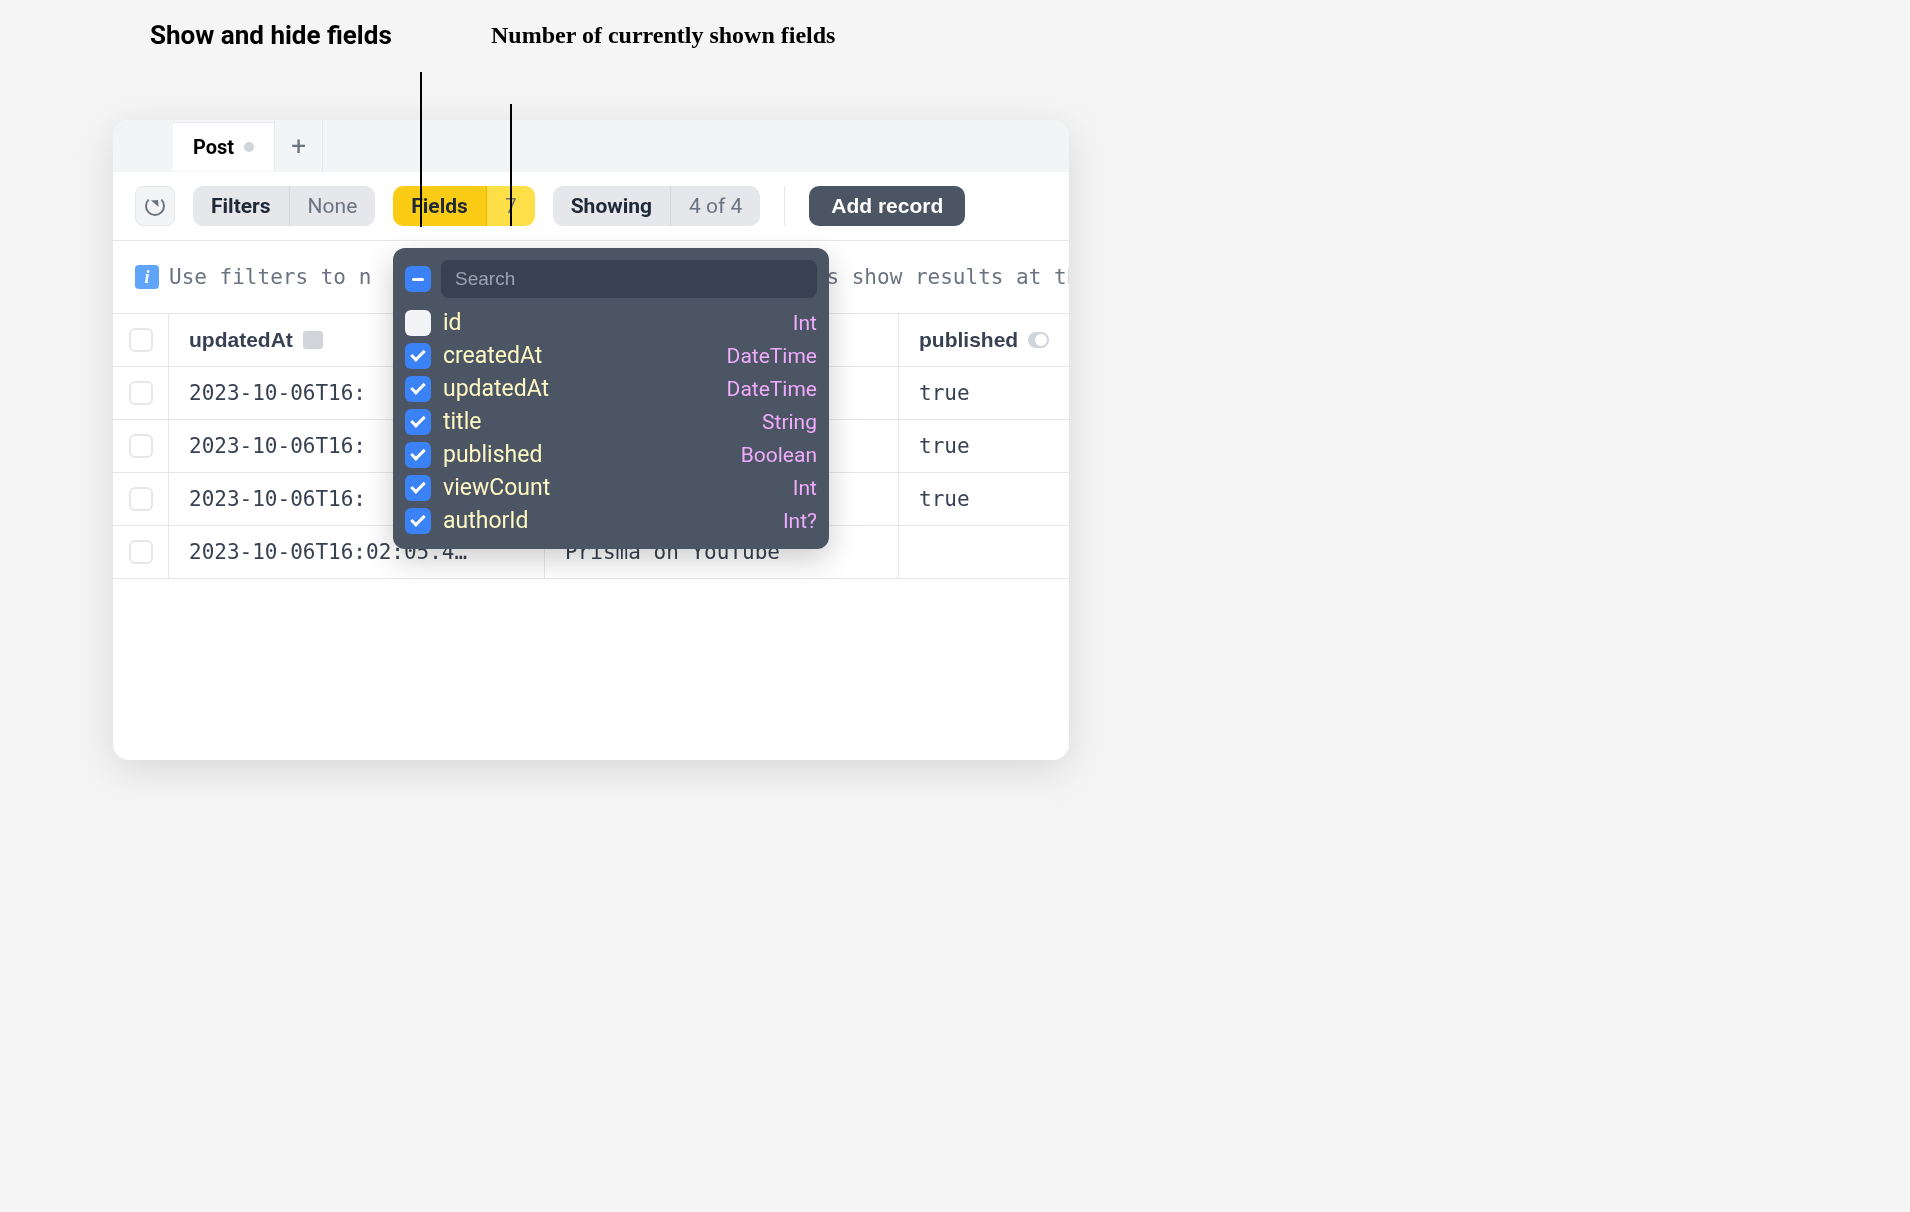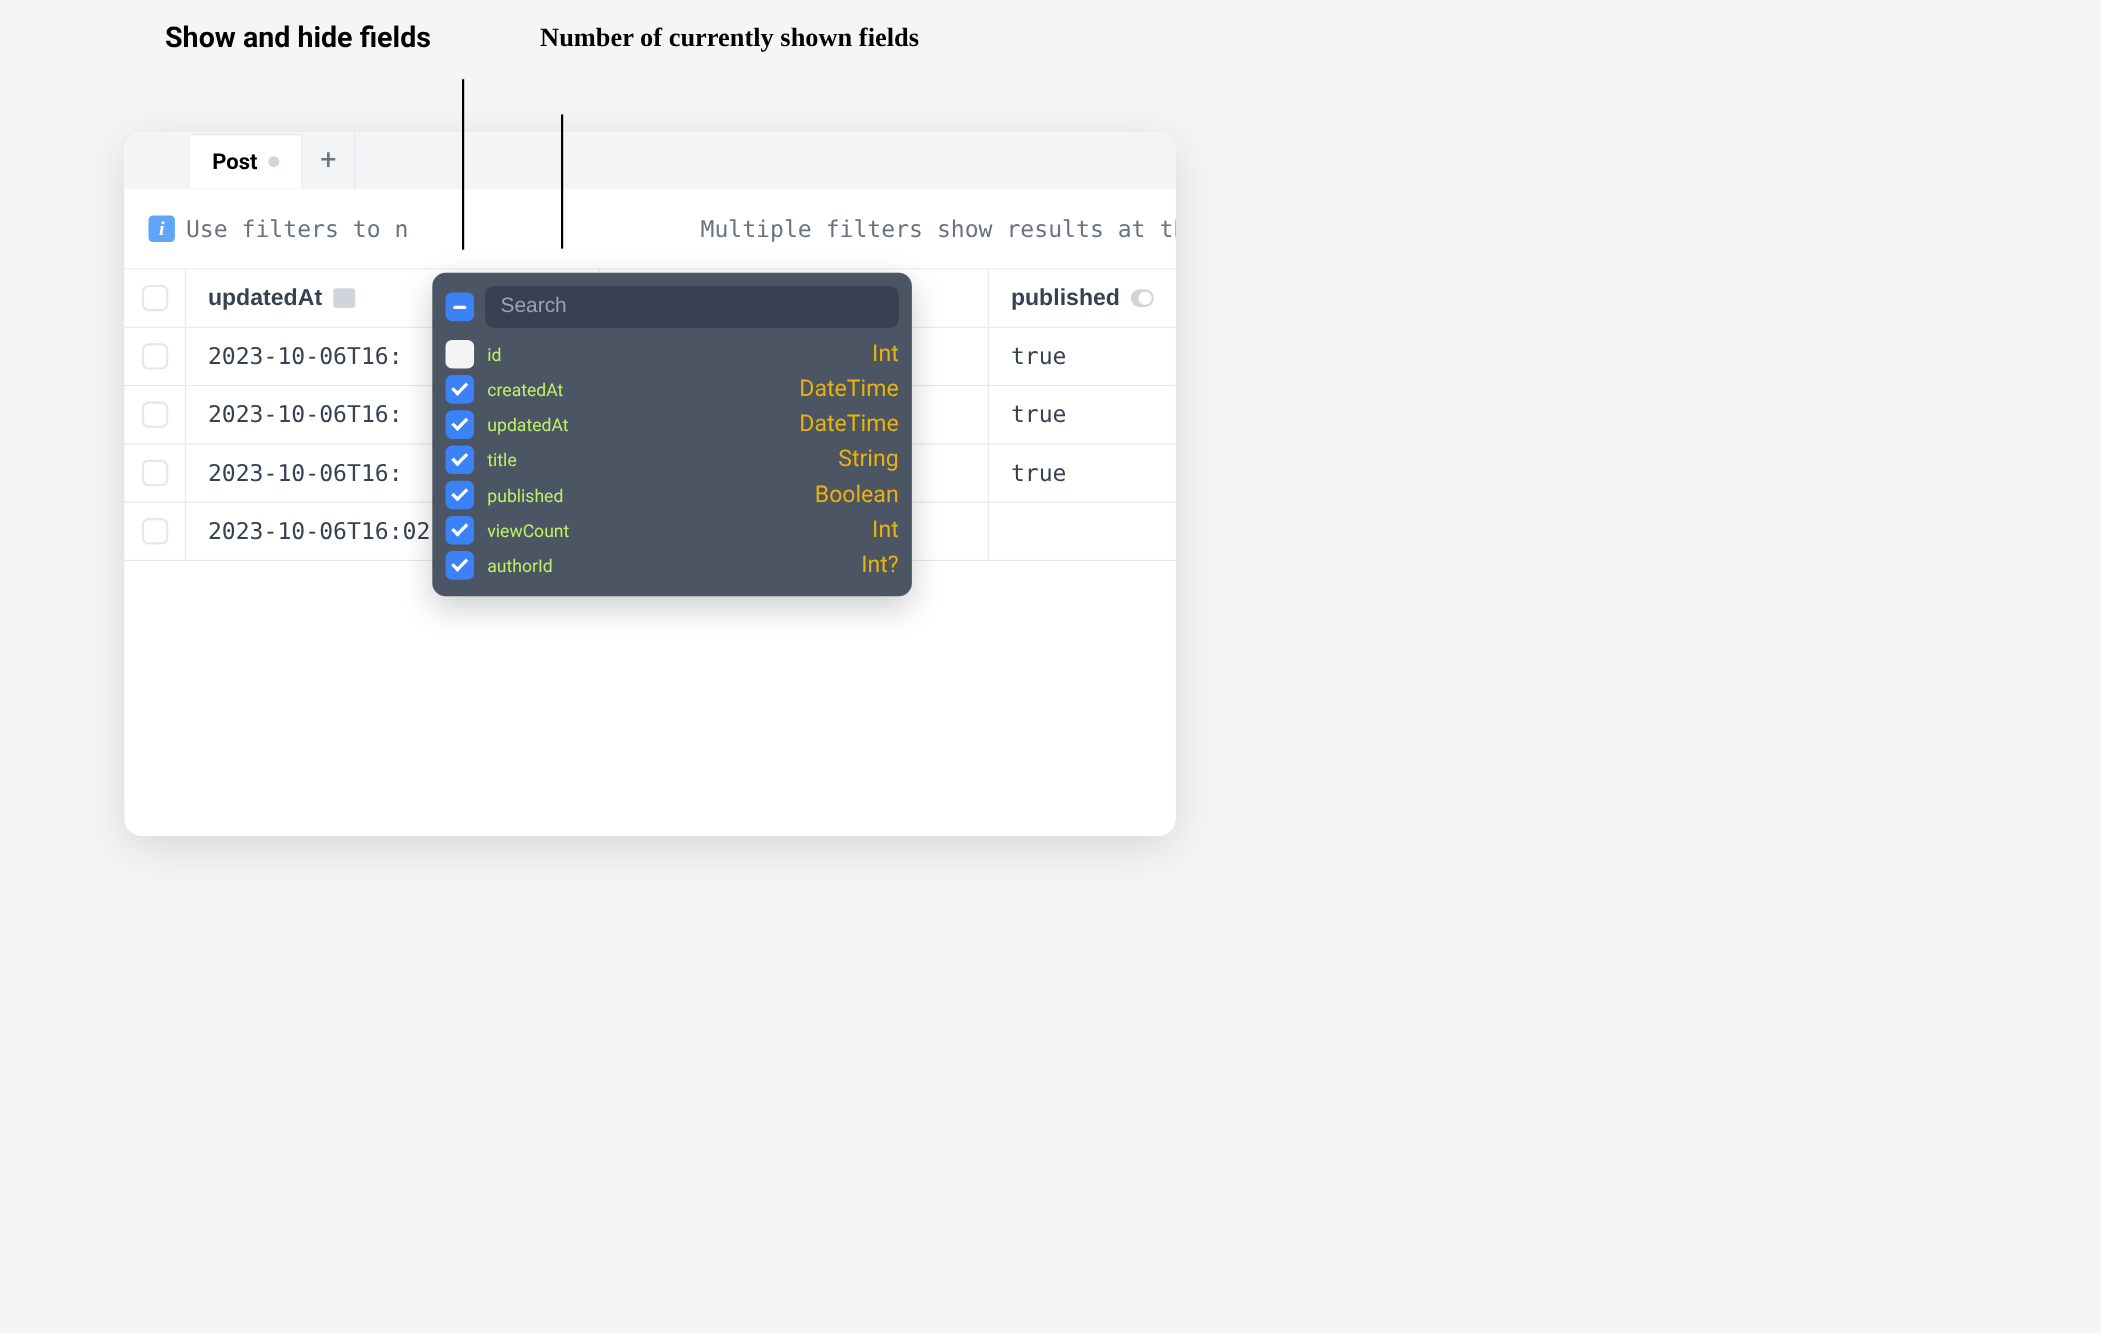--- a/index.html
+++ b/index.html
@@ -331,26 +331,26 @@
       margin-right: 12px;
       flex-shrink: 0;
     }
     .field-checkbox.checked {
       background: #3b82f6;
     }
     .field-checkbox.unchecked {
       background: #f3f4f6;
     }
     .field-name {
-      color: #bef264;
-      font-size: 16px;
+      color: #fef9c3;
+      font-size: 23px;
       flex: 1;
     }
     .field-type {
-      color: #eab308;
+      color: #f0abfc;
       font-size: 21px;
     }
     .check-mark {
       width: 14px;
       height: 8px;
       border-left: 3px solid #fff;
       border-bottom: 3px solid #fff;
       transform: rotate(-45deg);
       margin-top: -4px;
     }
@@ -386,20 +386,39 @@
 <div class="window">
 
   <div class="tabs-bar">
     <div class="tab">
       <span>Post</span>
       <span class="tab-dot"></span>
     </div>
     <div class="tab-add">+</div>
   </div>
 
+  <div class="toolbar">
+    <div class="reload-btn">
+      <div class="reload-icon"></div>
+    </div>
+    <div class="pill">
+      <div class="pill-label">Filters</div>
+      <div class="pill-value">None</div>
+    </div>
+    <div class="pill pill-fields">
+      <div class="pill-label">Fields</div>
+      <div class="pill-value">7</div>
+    </div>
+    <div class="pill">
+      <div class="pill-label">Showing</div>
+      <div class="pill-value">4 of 4</div>
+    </div>
+    <div class="divider"></div>
+    <button class="add-record-btn">Add record</button>
+  </div>
 
   <div class="info-bar">
     <span class="info-icon">i</span>
     <span style="white-space: pre;">Use filters to n                     Multiple filters show results at th</span>
   </div>
 
   <div class="table">
     <div class="table-header">
       <div class="cell-checkbox">
         <div class="row-checkbox"></div>

